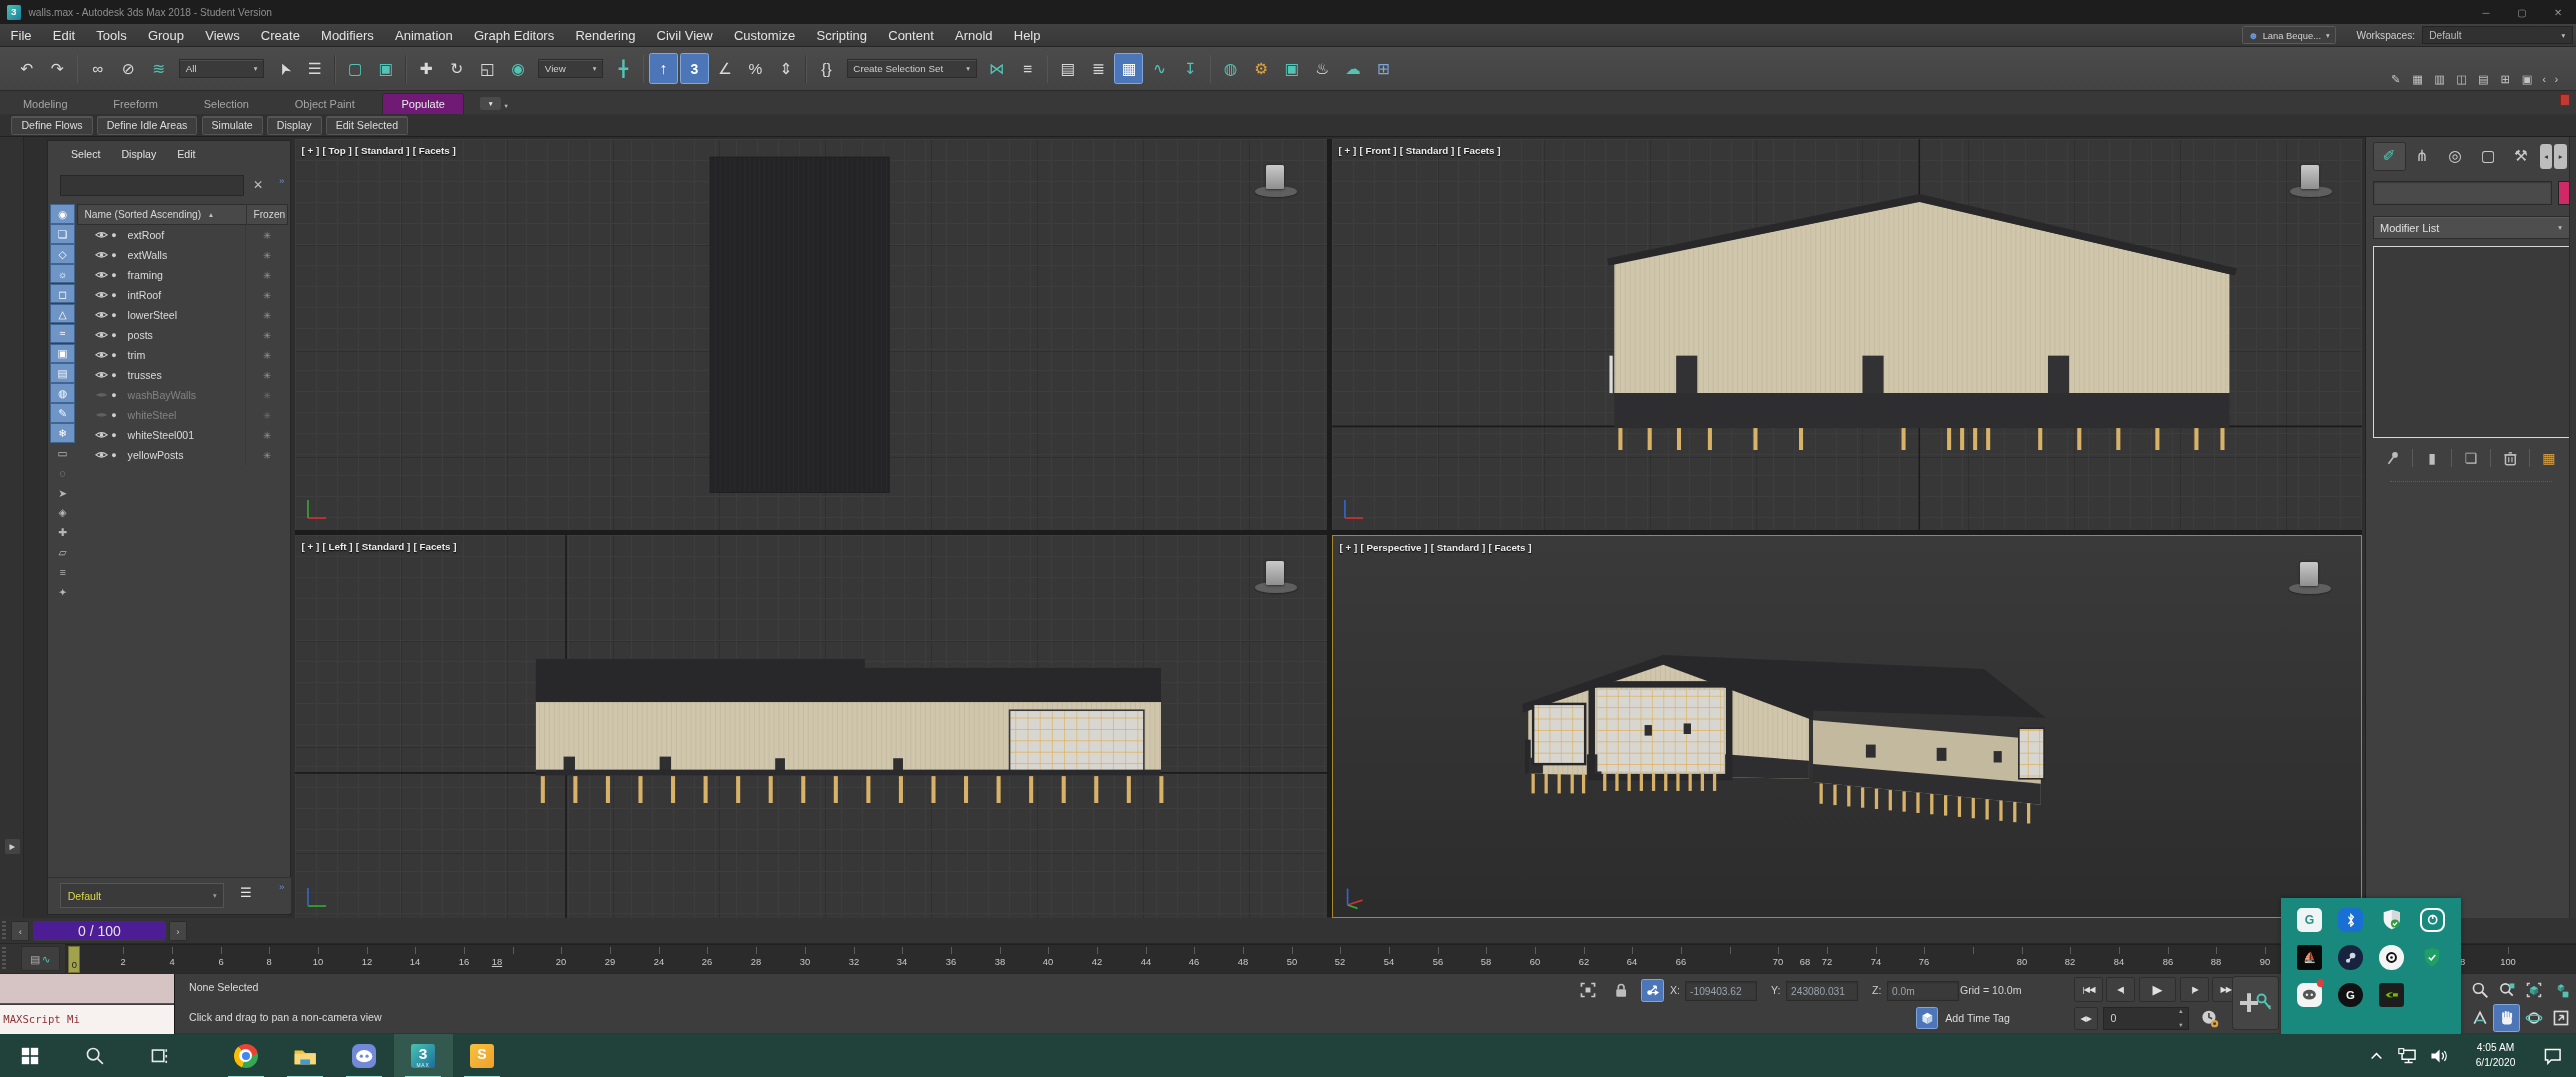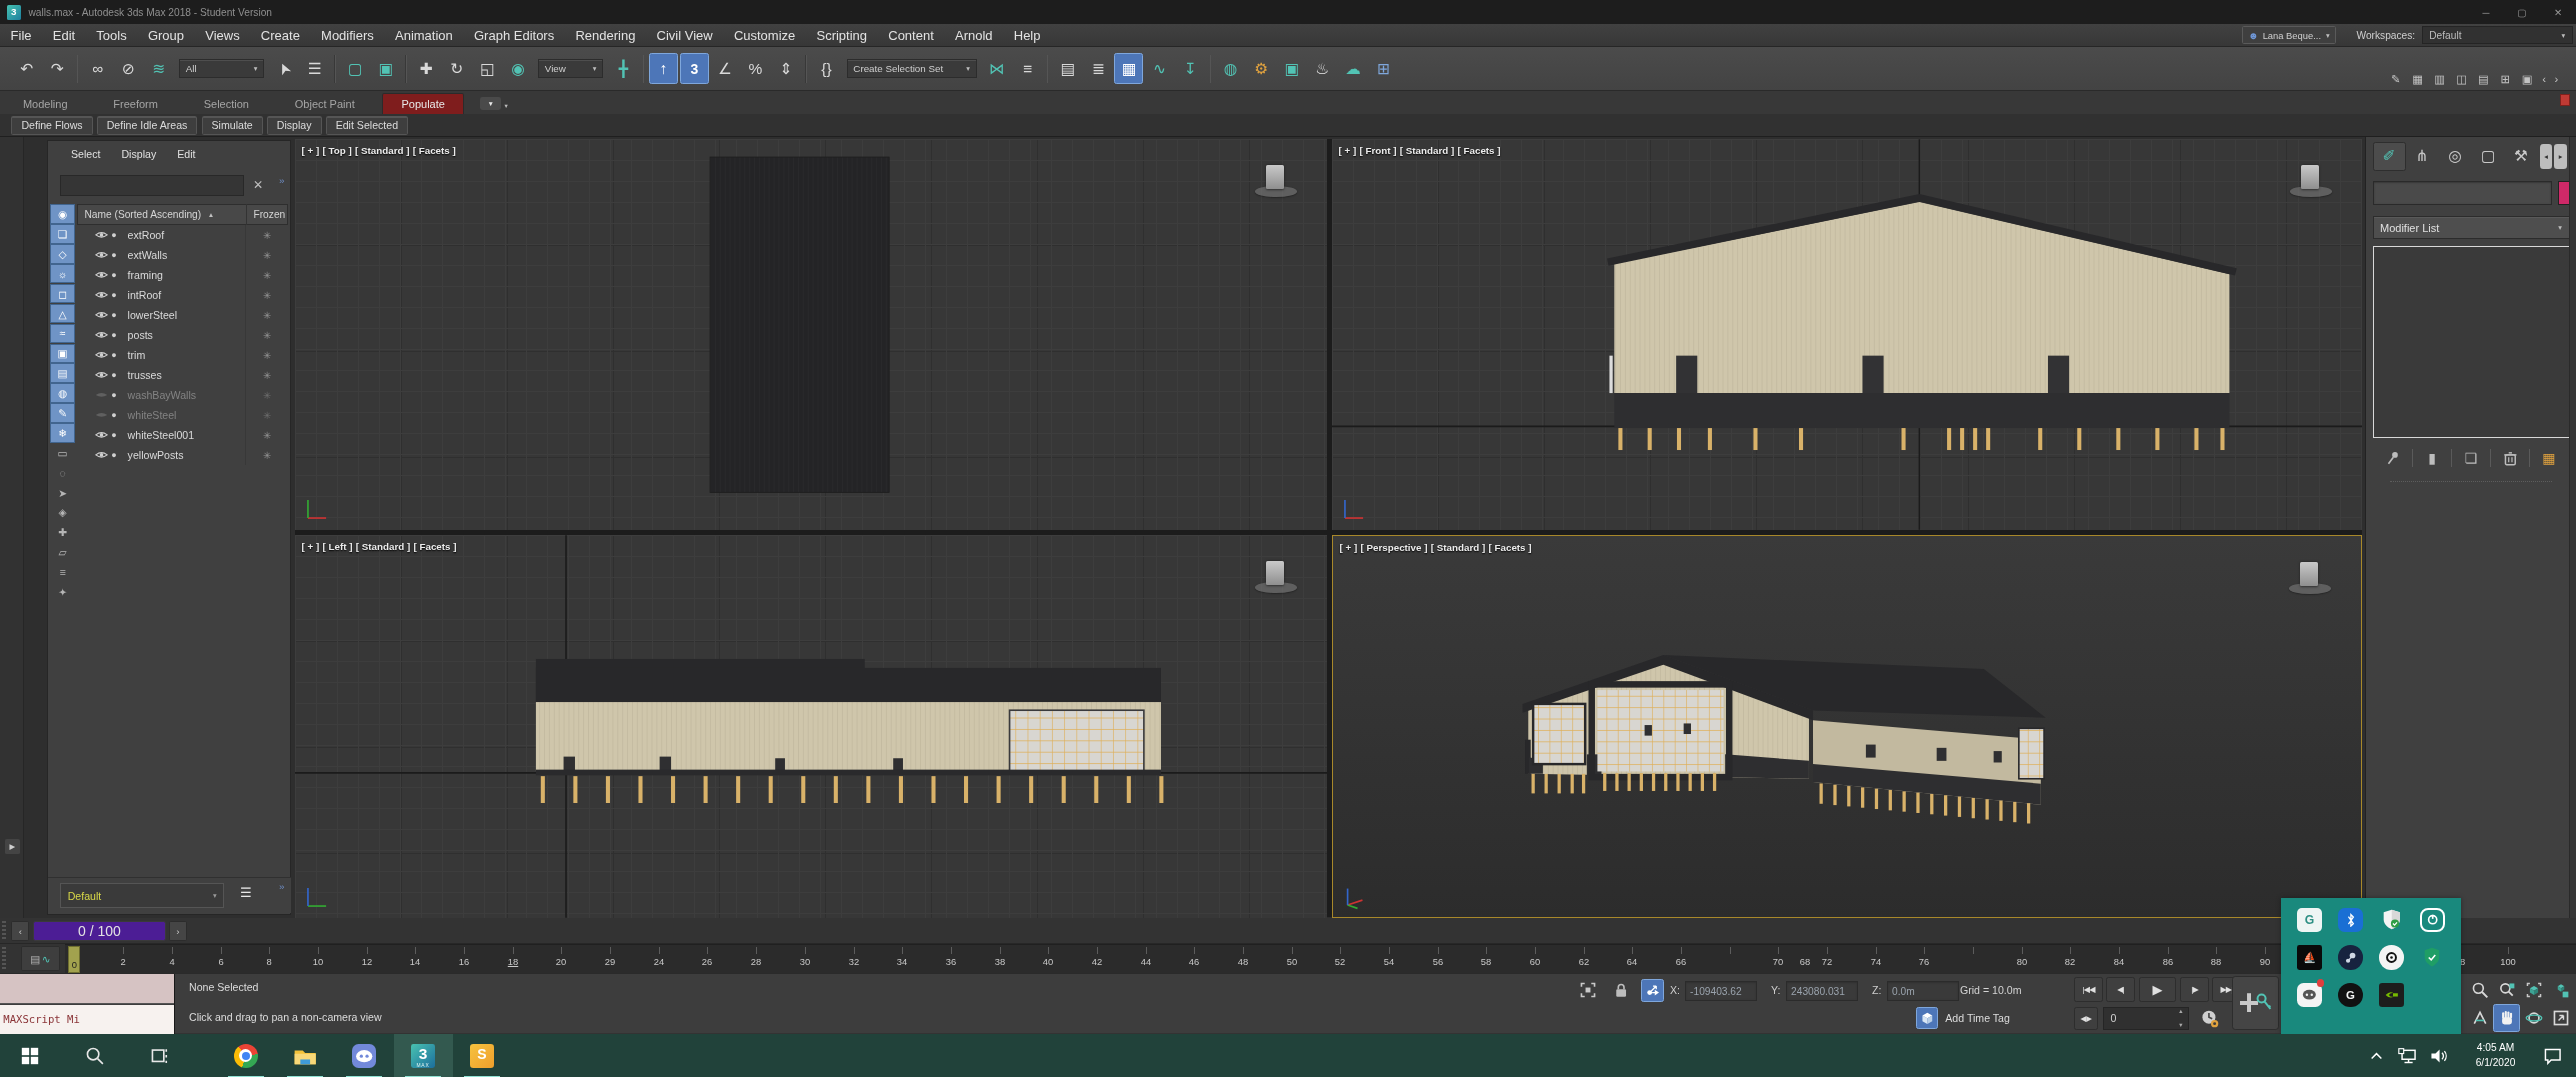--- a/index.html
+++ b/index.html
@@ -27,21 +27,21 @@
   .ticon{width:29px;height:31px;display:flex;align-items:center;justify-content:center;font-size:15.5px;color:#d9d9d9;border-radius:2.4px;margin:0 0.8px;flex:0 0 auto}
   .ticon.active{background:#4d76b8;border:0.8px solid #7fa7dc;color:#fff}
   .tsep{width:1.6px;height:28px;background:#383838;border-right:0.8px solid #555;margin:0 4.1px;flex:0 0 auto}
   .tdrop{height:19.5px;background:#3a3a3a;border:0.8px solid #2c2c2c;box-shadow:inset 0 0.8px 0 #555;display:flex;align-items:center;font-size:9.8px;color:#cfcfcf;padding:0 5.7px;margin:0 4.9px;flex:0 0 auto}
   .ddarrow{margin-left:auto;font-size:7.3px;color:#bdbdbd;padding-left:4.9px}
   #toolbar-right{position:absolute;right:14.7px;top:23px;display:flex;align-items:center}
   .mini-ticon{width:19.5px;height:18px;display:flex;align-items:center;justify-content:center;color:#c3c3c3;font-size:11.4px;margin-left:2.4px}
   
   #ribbon-tabs{position:absolute;left:0;top:91px;width:2576px;height:23px;background:#383838;display:flex;align-items:flex-end}
   .rtab{font-size:11px;color:#a5a5a5;padding:4.1px 18px;margin:0 4.9px}
-  .rtab.active{background:#7f1d1d;color:#e8e8e8;border:0.8px solid #2b2b2b;border-bottom:none;border-radius:2.4px 2.4px 0 0}
+  .rtab.active{background:#701a75;color:#e8e8e8;border:0.8px solid #2b2b2b;border-bottom:none;border-radius:2.4px 2.4px 0 0}
   #ribbon-min{width:21px;height:13px;background:#4a4a4a;border-radius:2.4px;color:#e8e8e8;font-size:6.5px;display:flex;align-items:center;justify-content:center;margin:0 3.3px 4.1px 11.4px}
   #ribbon-min-arrow{font-size:6.5px;color:#bdbdbd;margin-bottom:4.1px}
   #red-indicator{position:absolute;right:6.5px;top:3.3px;width:9.8px;height:11.4px;background:#c03a34;border:0.8px solid #7e211d}
   #ribbon-btns{position:absolute;left:0;top:114px;width:2576px;height:23px;background:#313131;border-bottom:0.8px solid #1f1f1f;display:flex;align-items:center;padding-left:11.4px}
   .rbtn{height:19px;background:#3e3e3e;border:0.8px solid #555;box-shadow:inset 0 0.8px 0 #5d5d5d;color:#dcdcdc;font-size:10.6px;display:flex;align-items:center;padding:0 9px;margin-right:4.1px;border-radius:1.6px}
   
   #workspace{position:absolute;left:0;top:137px;width:2576px;height:781px;background:#2e2e2e}
   #left-strip{position:absolute;left:0;top:0;width:24.4px;height:781px;background:#323232;border-right:0.8px solid #262626}
   #left-strip-arrow{position:absolute;left:4.9px;top:702px;width:14.7px;height:14.7px;background:#444;border-radius:1.6px;color:#cfcfcf;font-size:7.3px;display:flex;align-items:center;justify-content:center}
   
@@ -858,21 +858,21 @@
           <div class="ticklbl" style="left: 204px;">8</div>
           <div class="tick" style="left: 253px;"></div>
           <div class="ticklbl" style="left: 253px;">10</div>
           <div class="tick" style="left: 302px;"></div>
           <div class="ticklbl" style="left: 302px;">12</div>
           <div class="tick" style="left: 350px;"></div>
           <div class="ticklbl" style="left: 350px;">14</div>
           <div class="tick" style="left: 399px;"></div>
           <div class="ticklbl" style="left: 399px;">16</div>
           <div class="tick" style="left: 448px;"></div>
-          <div class="ticklbl" style="left: 448px; text-decoration: underline;">18</div>
+          <div class="ticklbl" style="left: 432px; text-decoration: underline;">18</div>
           <div class="tick" style="left: 496px;"></div>
           <div class="ticklbl" style="left: 496px;">20</div>
           <div class="tick" style="left: 545px;"></div>
           <div class="ticklbl" style="left: 545px;">29</div>
           <div class="tick" style="left: 594px;"></div>
           <div class="ticklbl" style="left: 594px;">24</div>
           <div class="tick" style="left: 642px;"></div>
           <div class="ticklbl" style="left: 642px;">26</div>
           <div class="tick" style="left: 691px;"></div>
           <div class="ticklbl" style="left: 691px;">28</div>

